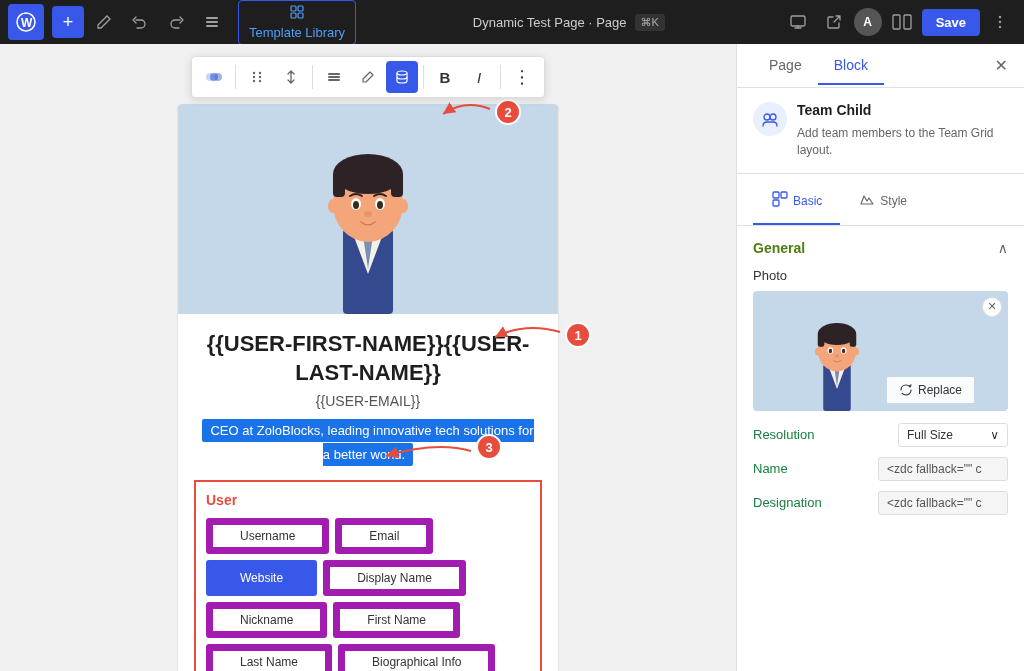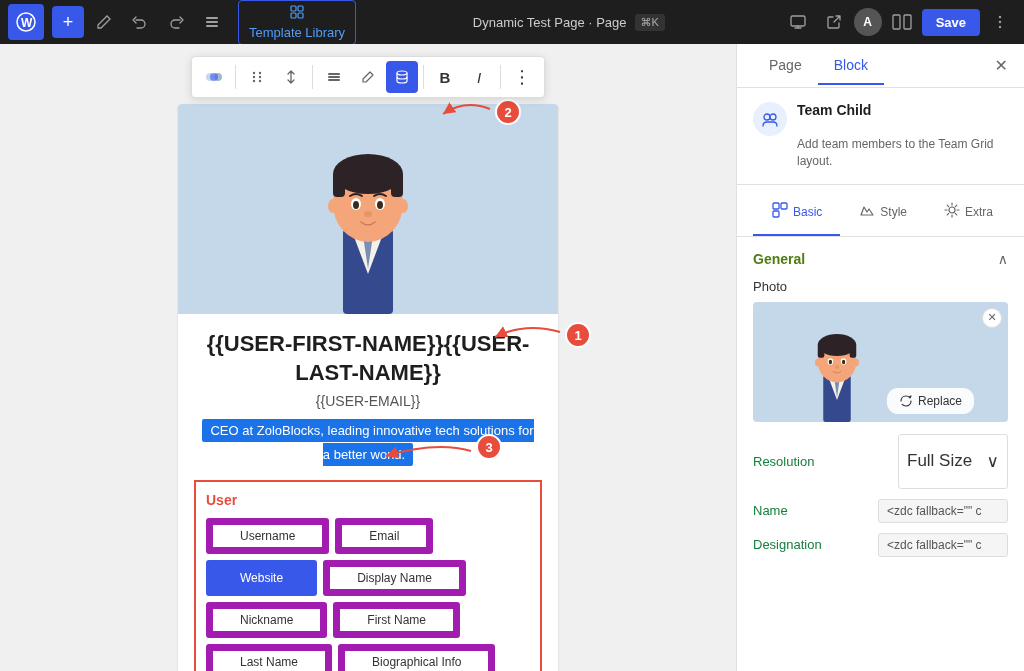--- a/index.html
+++ b/index.html
@@ -270,21 +270,21 @@
       border-radius: 50%;
       display: flex; align-items: center; justify-content: center;
       color: #3858e9;
       font-size: 16px;
       flex-shrink: 0;
     }
     .block-info-text h3 {
       font-size: 14px;
       font-weight: 600;
       color: #1e1e1e;
-      margin-bottom: 18px;
+      margin-bottom: 7px;
     }
     .block-info-text p {
       font-size: 12px;
       color: #666;
       line-height: 1.4;
     }
 
     
     .sub-tabs {
       display: flex;
@@ -353,21 +353,21 @@
       border-radius: 50%;
       display: flex; align-items: center; justify-content: center;
       font-size: 11px;
       color: #666;
       cursor: pointer;
       border: 1px solid #ddd;
     }
     .replace-btn {
       background: rgba(255,255,255,0.9);
       border: none;
-      border-radius: 11px;
+      border-radius: 1px;
       padding: 6px 12px;
       font-size: 12px;
       color: #333;
       cursor: pointer;
       display: flex; align-items: center; gap: 5px;
       margin-bottom: 8px;
     }
 
     
     .field-row {
@@ -378,22 +378,22 @@
     }
     .field-label {
       font-size: 13px;
       color: #15803d;
     }
     .field-select {
       display: flex;
       align-items: center;
       border: 1px solid #ddd;
       border-radius: 3px;
-      padding: 16px 8px;
-      font-size: 17px;
+      padding: 4px 8px;
+      font-size: 12px;
       color: #333;
       cursor: pointer;
       gap: 4px;
       min-width: 110px;
       justify-content: space-between;
     }
     .field-value {
       font-size: 12px;
       color: #555;
       background: #f5f5f5;
@@ -682,29 +682,20 @@
         </span>
         <span style="color:#3858e9;font-size:12px;">Basic</span>
       </div>
       <div class="sub-tab">
         <span class="sub-tab-icon">
           <svg width="18" height="18" viewBox="0 0 18 18" fill="none">
               <path d="M3 14l3-8 3 5 2-3 4 6H3z" stroke="#666" stroke-width="1.2" fill="none" stroke-linejoin="round"></path>
             </svg>
         </span>
         <span style="color:#666;font-size:12px;">Style</span>
-      </div>
-      <div class="sub-tab">
-        <span class="sub-tab-icon">
-          <svg width="18" height="18" viewBox="0 0 18 18" fill="none">
-              <circle cx="9" cy="9" r="3" stroke="#666" stroke-width="1.2" fill="none"></circle>
-              <path d="M9 2v2M9 14v2M2 9h2M14 9h2M4.2 4.2l1.4 1.4M12.4 12.4l1.4 1.4M4.2 13.8l1.4-1.4M12.4 5.6l1.4-1.4" stroke="#666" stroke-width="1.2" stroke-linecap="round"></path>
-            </svg>
-        </span>
-        <span style="color:#666;font-size:12px;">Extra</span>
       </div>
     </div>
 
     <div class="panel-content">
 
       <div class="section-header">
         <span class="section-title">General</span>
         <span class="section-toggle">∧</span>
       </div>
 

